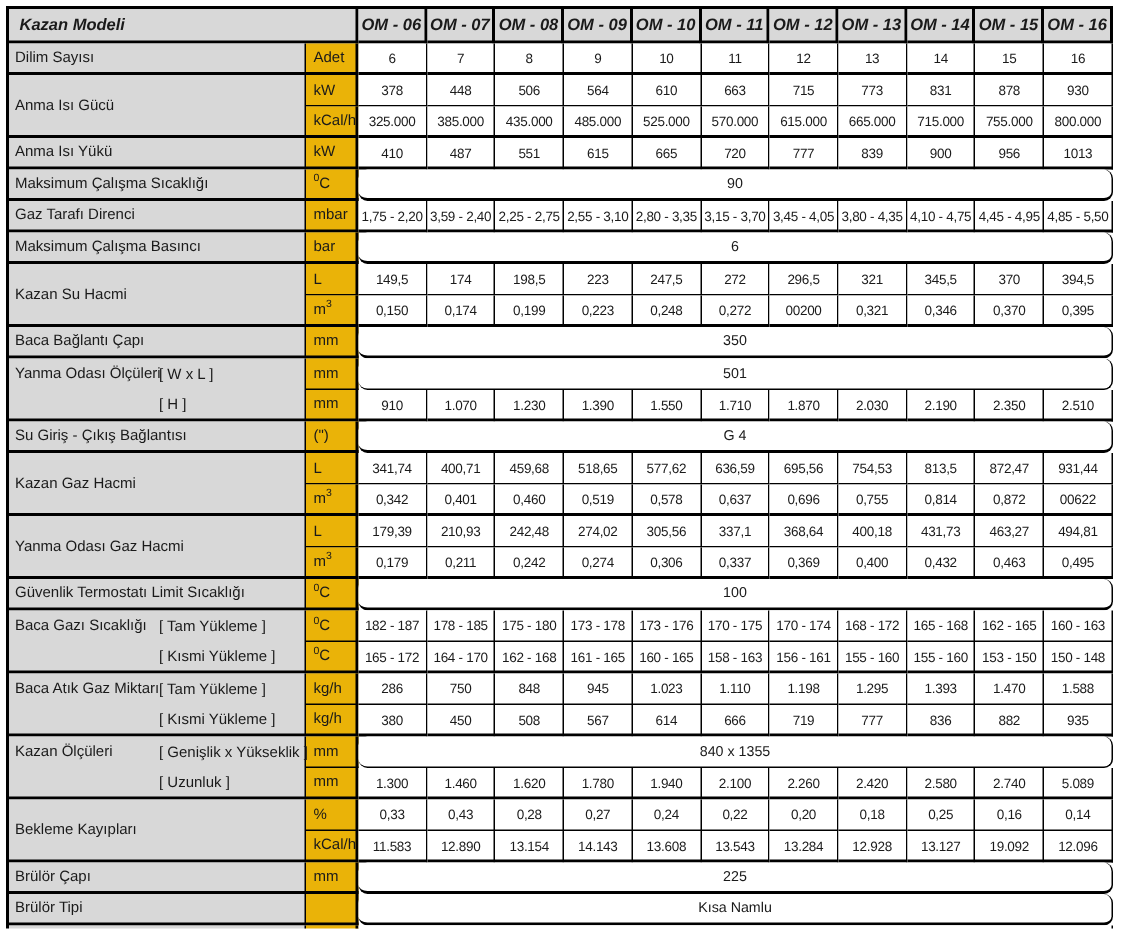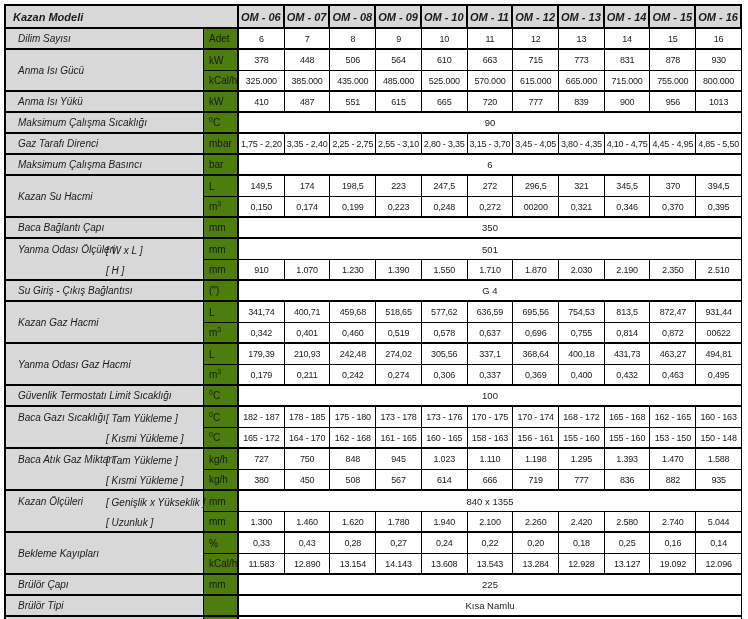--- a/index.html
+++ b/index.html
@@ -7,25 +7,25 @@
        font-family:"Liberation Sans", sans-serif;color:#1a1a1a;}
   .wrap{position:absolute;left:4px;top:4px;width:741px;height:615px;overflow:hidden;}
   table{border-collapse:separate;border-spacing:0;table-layout:fixed;width:738px;
         border-top:2px solid #000;border-left:2px solid #000;}
   td,th{box-sizing:border-box;padding:0;vertical-align:middle;overflow:visible;
         border-right:1px solid #000;border-bottom:1px solid #000;height:21px;}
   th{height:23px;font-size:11px;font-weight:bold;font-style:italic;
      border-right:2px solid #000;border-bottom:2px solid #000;}
   .gray{background:#d8d8d8;}
   .title-cell{text-align:left;padding-left:7px;}
-  .label{background:#d8d8d8;font-size:10px;text-align:left;padding-left:12px;position:relative;font-style:italic;}
+  .label{background:#d8d8d8;font-size:10px;text-align:left;padding-left:4px;position:relative;}
   .sub{position:absolute;left:100px;top:50%;transform:translateY(-50%);white-space:nowrap;font-size:10px;text-align:center;}
-  .unit{background:#4d7c0f;font-size:10px;text-align:left;padding-left:5px;border-right-width:2px;}
+  .unit{background:#eab308;font-size:10px;text-align:left;padding-left:5px;border-right-width:2px;}
   .val{background:#fff;font-size:9px;text-align:center;white-space:nowrap;letter-spacing:-0.2px;}
-  .spanval{background:#fff;font-size:9.5px;text-align:center;}
+  .spanval{background:#fff;font-size:9.5px;text-align:center;border-radius:6px;}
   .bb2{border-bottom-width:2px;}
   .bb0{border-bottom:none;}
   .nb{border-bottom:none;}
   sup{font-size:7px;vertical-align:super;line-height:0;}
   tr{height:21px;}
 </style>
 </head>
 <body>
 
 <div class="wrap">
@@ -123,21 +123,21 @@
         </tr>
         <tr>
           <td class="label bb2"><span>Maksimum Çalışma Sıcaklığı</span></td>
           <td class="unit bb2"><sup>0</sup>C</td>
           <td colspan="11" class="spanval bb2">90</td>
         </tr>
         <tr>
           <td class="label bb2"><span>Gaz Tarafı Direnci</span></td>
           <td class="unit bb2">mbar</td>
           <td class="val bb2">1,75 - 2,20</td>
-          <td class="val bb2">3,35 - 2,40</td>
+          <td class="val bb2">3,59 - 2,40</td>
           <td class="val bb2">2,25 - 2,75</td>
           <td class="val bb2">2,55 - 3,10</td>
           <td class="val bb2">2,80 - 3,35</td>
           <td class="val bb2">3,15 - 3,70</td>
           <td class="val bb2">3,45 - 4,05</td>
           <td class="val bb2">3,80 - 4,35</td>
           <td class="val bb2">4,10 - 4,75</td>
           <td class="val bb2">4,45 - 4,95</td>
           <td class="val bb2">4,85 - 5,50</td>
         </tr>
@@ -298,21 +298,21 @@
           <td class="val bb2">158 - 163</td>
           <td class="val bb2">156 - 161</td>
           <td class="val bb2">155 - 160</td>
           <td class="val bb2">155 - 160</td>
           <td class="val bb2">153 - 150</td>
           <td class="val bb2">150 - 148</td>
         </tr>
         <tr>
           <td class="label bb0"><span>Baca Atık Gaz Miktarı</span><span class="sub">[ Tam Yükleme ]</span></td>
           <td class="unit">kg/h</td>
-          <td class="val">727</td>
+          <td class="val">286</td>
           <td class="val">750</td>
           <td class="val">848</td>
           <td class="val">945</td>
           <td class="val">1.023</td>
           <td class="val">1.110</td>
           <td class="val">1.198</td>
           <td class="val">1.295</td>
           <td class="val">1.393</td>
           <td class="val">1.470</td>
           <td class="val">1.588</td>
@@ -347,21 +347,21 @@
           <td class="val bb2">1.300</td>
           <td class="val bb2">1.460</td>
           <td class="val bb2">1.620</td>
           <td class="val bb2">1.780</td>
           <td class="val bb2">1.940</td>
           <td class="val bb2">2.100</td>
           <td class="val bb2">2.260</td>
           <td class="val bb2">2.420</td>
           <td class="val bb2">2.580</td>
           <td class="val bb2">2.740</td>
-          <td class="val bb2">5.044</td>
+          <td class="val bb2">5.089</td>
         </tr>
         <tr>
           <td class="label bb2" rowspan="2"><span>Bekleme Kayıpları</span></td>
           <td class="unit">%</td>
           <td class="val">0,33</td>
           <td class="val">0,43</td>
           <td class="val">0,28</td>
           <td class="val">0,27</td>
           <td class="val">0,24</td>
           <td class="val">0,22</td>

